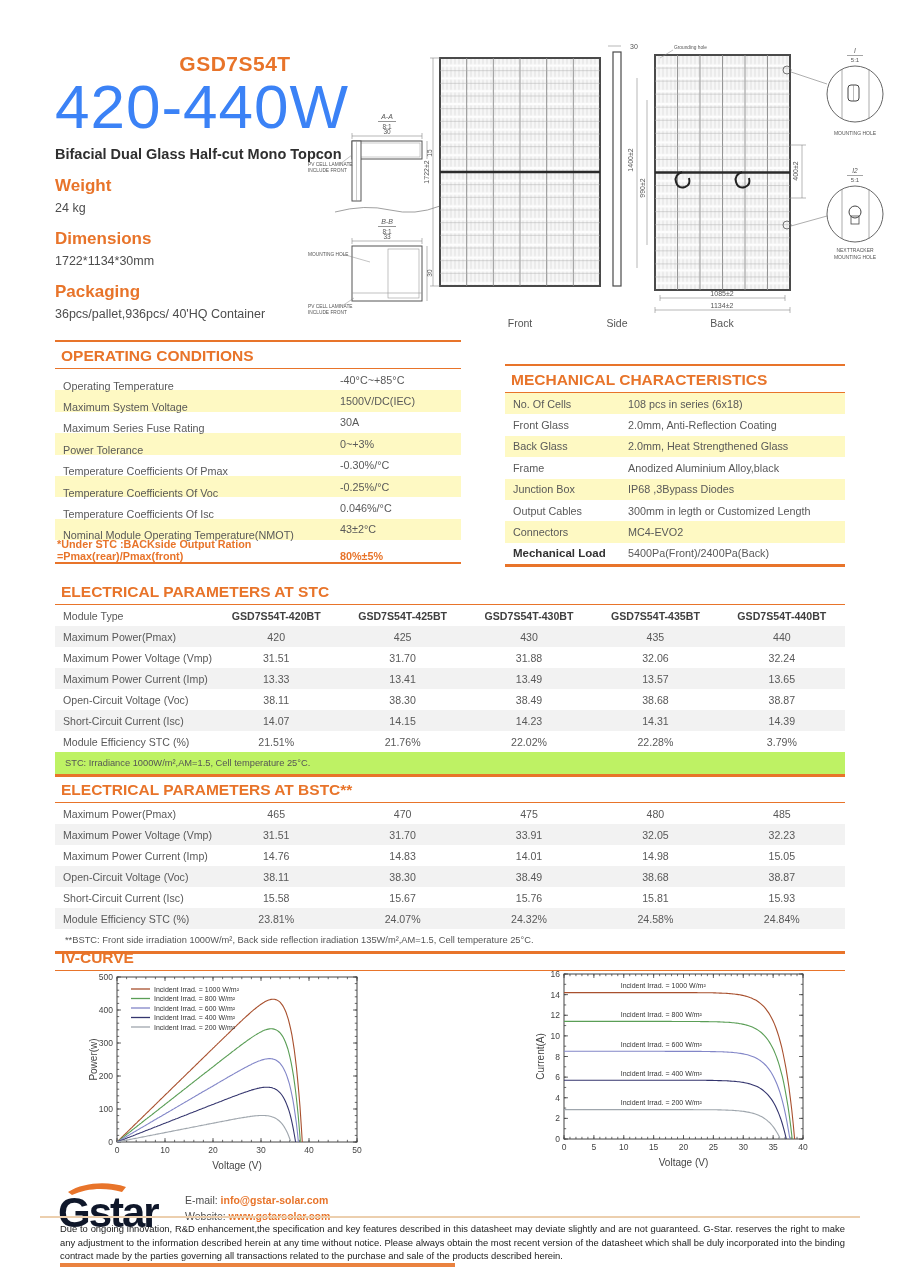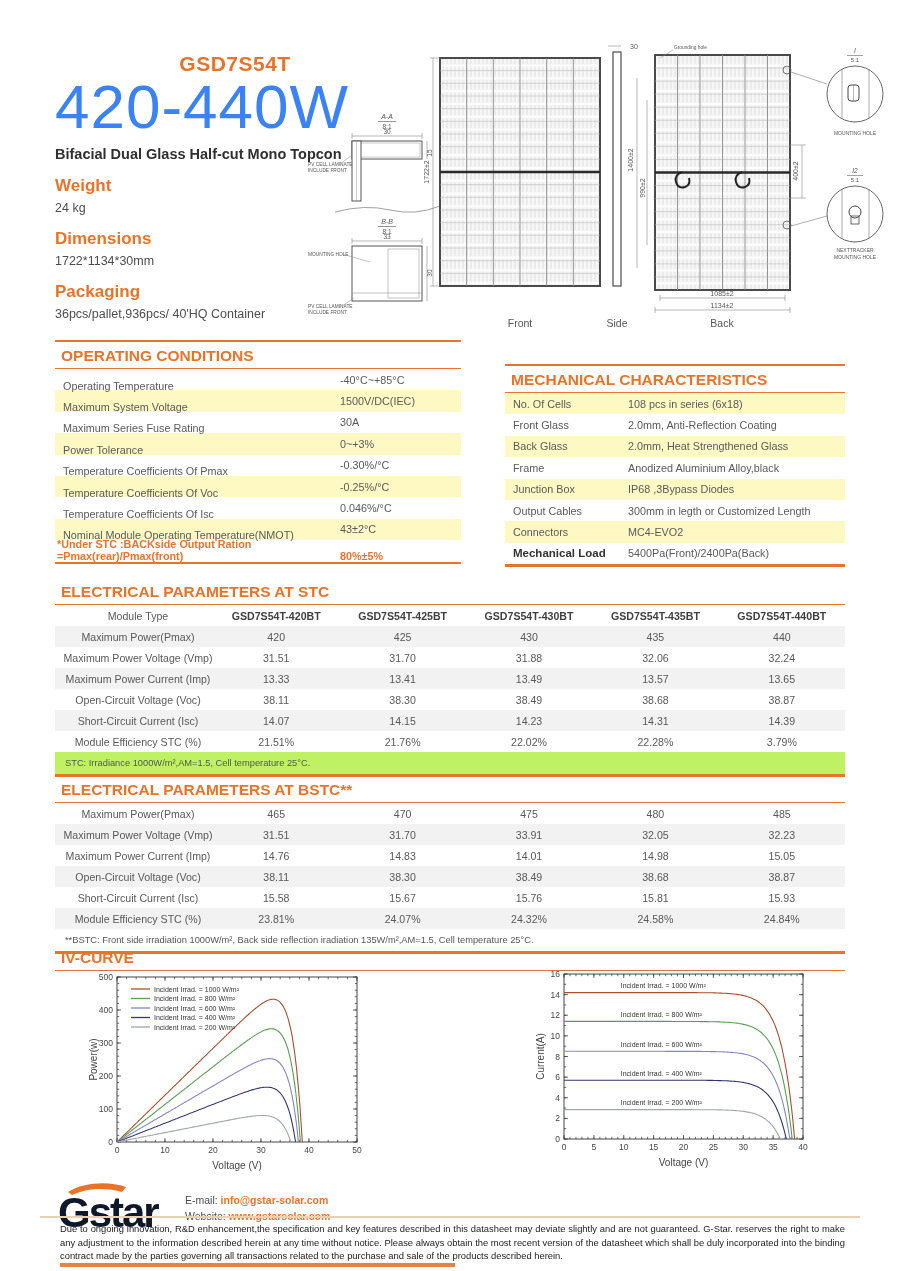--- a/index.html
+++ b/index.html
@@ -23,21 +23,21 @@
   .spec-row.alt{background:#fef9c3;}
   .spec-row .b{color:#333;font-weight:bold;font-size:11.5px;}
   .left-spec .sl{flex:1;margin-top:12px;}  .left-spec .sv{width:121px;}
   .right-spec .sl{width:115px;} .right-spec .sv{flex:1;}
   .note-row{display:flex;align-items:flex-end;height:21.4px;font-size:10.8px;padding-left:2px;
             color:#e8742a;font-weight:bold;gap:20px;}
   .note-row .sl{flex:1;} .note-row .sv{width:121px;}
   
   .erow{display:flex;align-items:center;height:21px;font-size:10.6px;padding-left:8px;}
   .erow.gray{background:#f2f2f2;}
-  .erow .lbl{width:150px;text-align:center;}
+  .erow .lbl{width:150px;}
   .erow .val{flex:1;text-align:center;}
   .erow.ehead{font-weight:bold;color:#404040;}
   .erow.ehead .lbl{font-weight:normal;color:#595959;}
   .efoot{height:22px;display:flex;align-items:center;font-size:9.3px;padding-left:10px;color:#555;}
   .efoot.gray{background:#bef264;}
   
   .tick{font-family:"Liberation Sans",sans-serif;font-size:8.5px;fill:#444;}
   .leg{font-family:"Liberation Sans",sans-serif;font-size:7px;fill:#333;}
   .axlab{font-family:"Liberation Sans",sans-serif;font-size:10px;fill:#444;}
   

